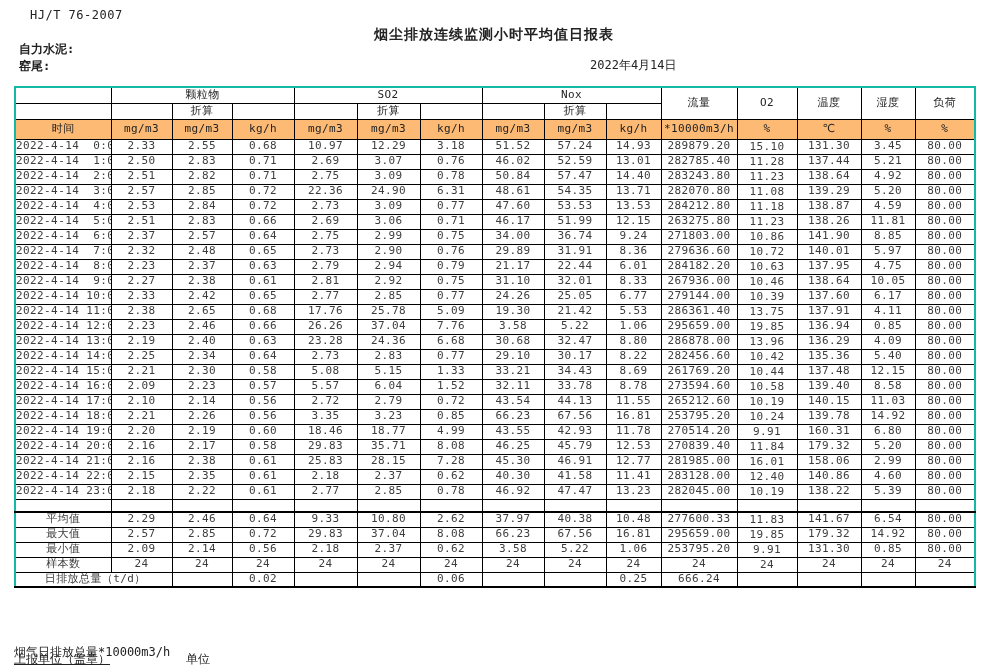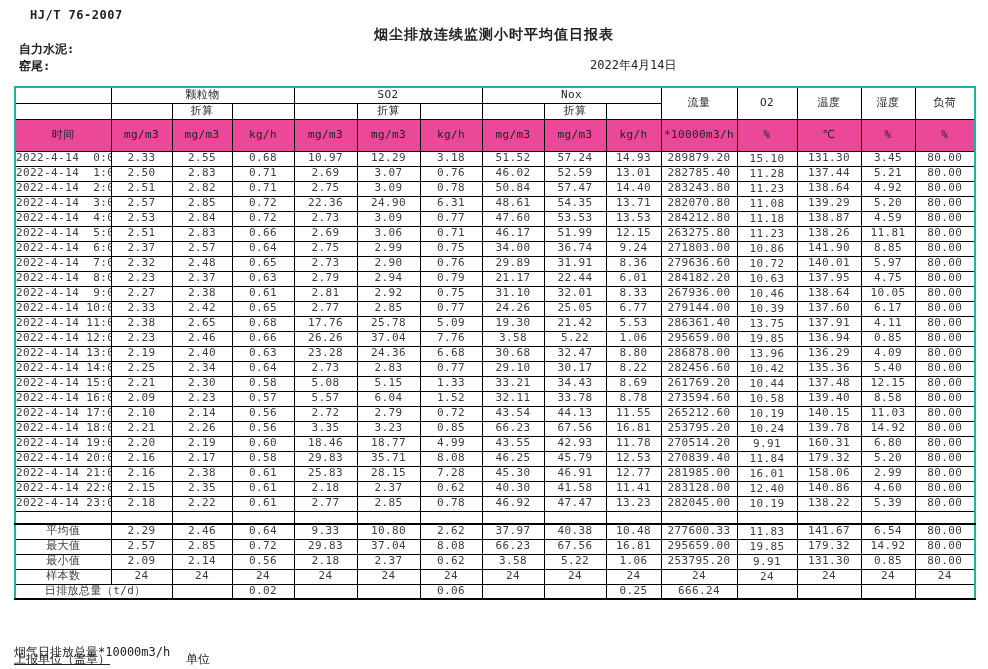--- a/index.html
+++ b/index.html
@@ -1,28 +1,28 @@
 <!DOCTYPE html>
 <html><head>
 <meta charset="utf-8">
 <style>
   * { margin:0; padding:0; box-sizing:border-box; }
   html,body { width:988px; background:#ffffff; font-family:"DejaVu Sans Mono","DejaVu Sans",monospace; color:#222; }
   body { position:relative; height:669px; overflow:hidden; }
 
-  .doc-code { position:absolute; left:30px; top:8px; font-size:12px; font-weight:bold; letter-spacing:0.5px; }
+  .doc-code { position:absolute; left:30px; top:8px; font-size:12px; font-weight:normal; letter-spacing:0.5px; }
   .report-title { position:absolute; left:0; top:26px; width:988px; text-align:center; font-size:14px; font-weight:bold; letter-spacing:1px; }
   .company { position:absolute; left:19px; top:41px; font-size:12px; font-weight:bold; }
   .location { position:absolute; left:19px; top:58px; font-size:12px; font-weight:bold; }
   .report-date { position:absolute; left:590px; top:57px; font-size:12px; }
 
   table.report { position:absolute; left:14px; top:86px; width:960px; border-collapse:collapse; table-layout:fixed; border:2px solid #14b8a6; }
   table.report td { border:1px solid #000; text-align:center; font-size:11px; height:15px; line-height:1.15; overflow:hidden; white-space:pre; color:#3d3d3d; letter-spacing:0.4px; }
   tr.hdr td { height:16px; color:#222; }
-  tr.units td { background:#ec4899; height:32px; color:#222; }
+  tr.units td { background:#fdba74; height:20px; color:#222; }
   td.time { color:#2e2e2e; }
   td.label { color:#222; }
   td.o2 { vertical-align:bottom; padding-bottom:0px; line-height:1.5; }
   tr.spacer td { height:13px; }
   tbody.summary tr:first-child td { border-top:2px solid #000;margin-left:44px; }
   tbody.dtotal td { border-bottom:2px solid #000; }
   td.dt-label { text-align:left; padding-left:3px;margin-top:33px; }
 
   .footnote1 { position:absolute; left:14px; top:644px; font-size:12px; color:#222; }
   .footer-row { position:absolute; left:14px; top:651px; font-size:12px; color:#222; }

